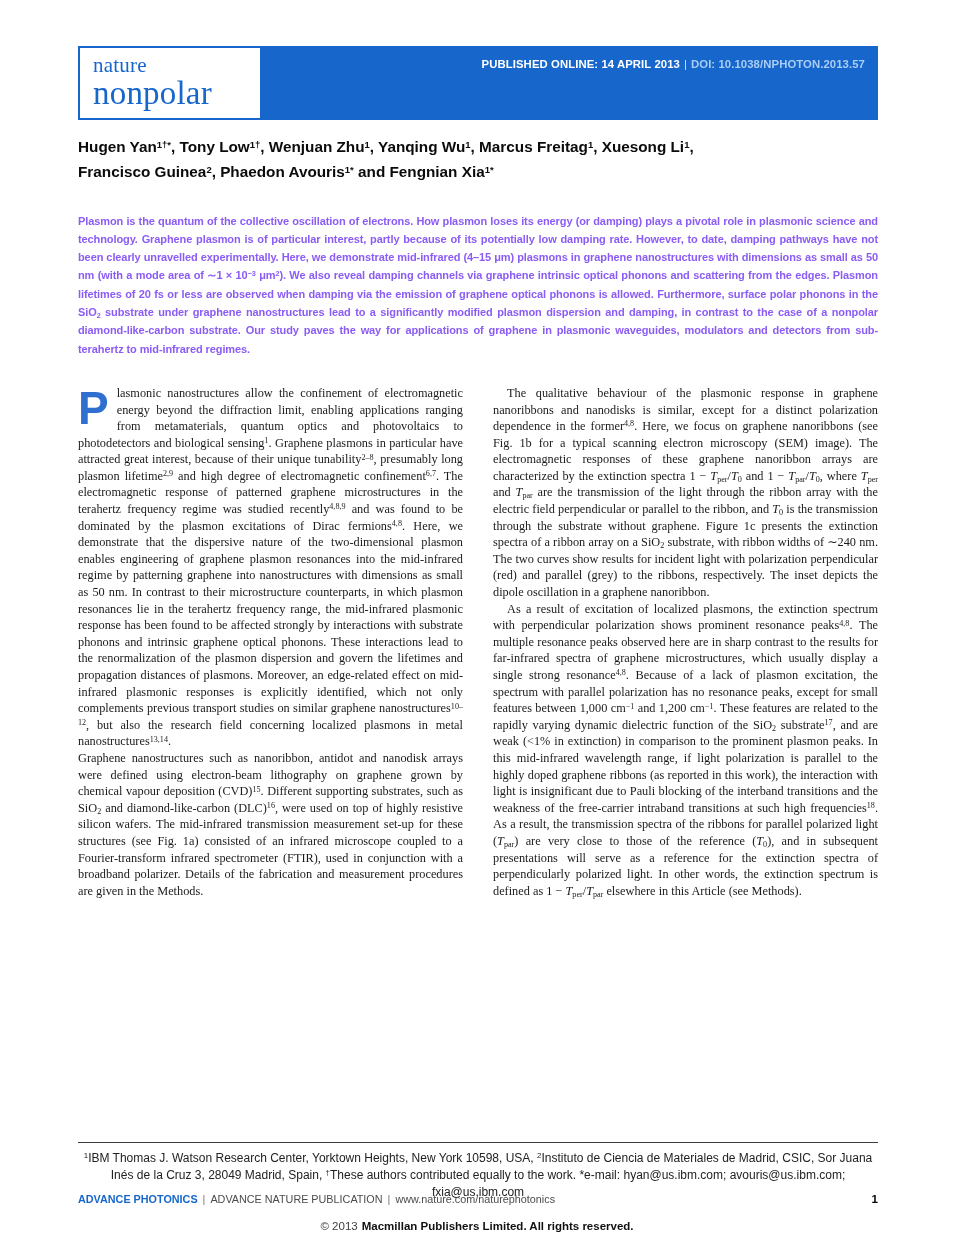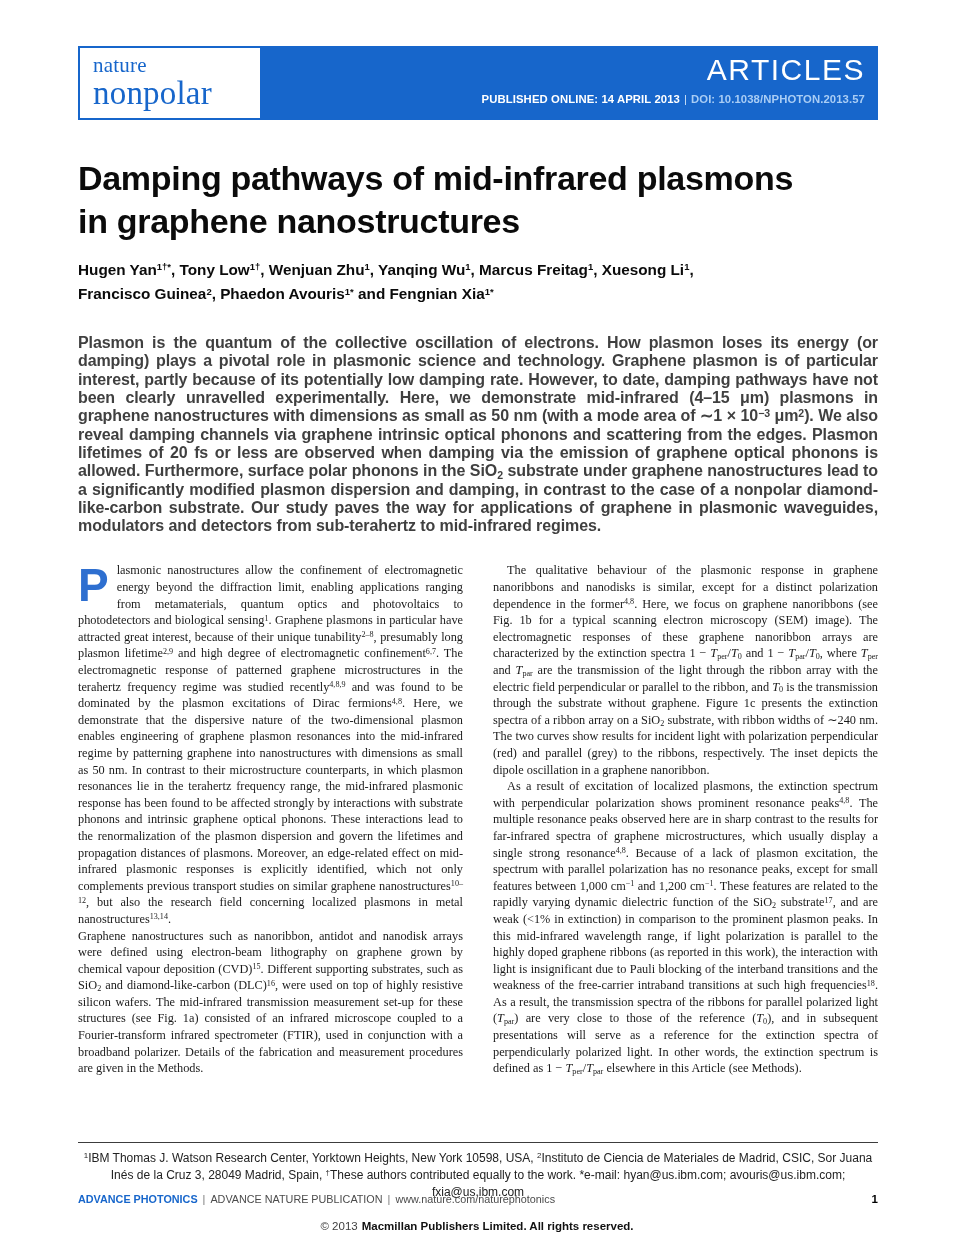--- a/index.html
+++ b/index.html
@@ -33,21 +33,21 @@
   
   .title {
     margin-top:37px; font-size:34px; font-weight:700; color:#0b0b0b;
     line-height:1.26; letter-spacing:-0.3px;
   }
   .authors { margin-top:15px; font-size:15.3px; font-weight:700; color:#0b0b0b; line-height:1.62; }
   .authors sup { font-size:62%; }
 
   
   .abstract {
-    margin-top:27px; font-size:16px; font-weight:700; color:#404040;
+    margin-top:27px; font-size:11px; font-weight:700; color:#8b5cf6;
     line-height:18.3px; text-align:justify; letter-spacing:-0.1px;
   }
 
   
   .columns { display:flex; gap:30px; margin-top:27px; }
   .col {
     width:385px; font-family:"Liberation Serif", serif; font-size:12.3px;
     line-height:16.6px; text-align:justify; color:#1a1a1a;
   }
   .para { margin:0; }
@@ -87,28 +87,26 @@
 
 <div class="page">
   <div class="content">
 
     <header class="banner">
       <div class="logo-box">
         <div class="logo-nature">nature</div>
         <div class="logo-photonics">nonpolar</div>
       </div>
       <div class="banner-right">
-        <div class="articles">ARTICLES</div>
         <div class="published">
           <span>PUBLISHED ONLINE: 14 APRIL 2013</span><span class="sep">|</span><span class="doi">DOI: 10.1038/NPHOTON.2013.57</span>
         </div>
       </div>
     </header>
 
-    <h1 class="title">Damping pathways of mid-infrared plasmons<br>in graphene nanostructures</h1>
 
     <div class="authors">Hugen Yan<sup>1†*</sup>, Tony Low<sup>1†</sup>, Wenjuan Zhu<sup>1</sup>, Yanqing Wu<sup>1</sup>, Marcus Freitag<sup>1</sup>, Xuesong Li<sup>1</sup>,<br>Francisco Guinea<sup>2</sup>, Phaedon Avouris<sup>1*</sup> and Fengnian Xia<sup>1*</sup></div>
 
     <div class="abstract">Plasmon is the quantum of the collective oscillation of electrons. How plasmon loses its energy (or damping) plays a pivotal role in plasmonic science and technology. Graphene plasmon is of particular interest, partly because of its potentially low damping rate. However, to date, damping pathways have not been clearly unravelled experimentally. Here, we demonstrate mid-infrared (4–15 μm) plasmons in graphene nanostructures with dimensions as small as 50 nm (with a mode area of ∼1 × 10<sup>−3</sup> μm<sup>2</sup>). We also reveal damping channels via graphene intrinsic optical phonons and scattering from the edges. Plasmon lifetimes of 20 fs or less are observed when damping via the emission of graphene optical phonons is allowed. Furthermore, surface polar phonons in the SiO<sub>2</sub> substrate under graphene nanostructures lead to a significantly modified plasmon dispersion and damping, in contrast to the case of a nonpolar diamond-like-carbon substrate. Our study paves the way for applications of graphene in plasmonic waveguides, modulators and detectors from sub-terahertz to mid-infrared regimes.</div>
 
     <div class="columns">
       <div class="col">
         <p class="para"><span class="dropcap">P</span><span>lasmonic nanostructures allow the confinement of electromagnetic energy beyond the diffraction limit, enabling applications ranging from metamaterials, quantum optics and photovoltaics to photodetectors and biological sensing<sup>1</sup>. Graphene plasmons in particular have attracted great interest, because of their unique tunability<sup>2–8</sup>, presumably long plasmon lifetime<sup>2,9</sup> and high degree of electromagnetic confinement<sup>6,7</sup>. The electromagnetic response of patterned graphene microstructures in the terahertz frequency regime was studied recently<sup>4,8,9</sup> and was found to be dominated by the plasmon excitations of Dirac fermions<sup>4,8</sup>. Here, we demonstrate that the dispersive nature of the two-dimensional plasmon enables engineering of graphene plasmon resonances into the mid-infrared regime by patterning graphene into nanostructures with dimensions as small as 50 nm. In contrast to their microstructure counterparts, in which plasmon resonances lie in the terahertz frequency range, the mid-infrared plasmonic response has been found to be affected strongly by interactions with substrate phonons and intrinsic graphene optical phonons. These interactions lead to the renormalization of the plasmon dispersion and govern the lifetimes and propagation distances of plasmons. Moreover, an edge-related effect on mid-infrared plasmonic responses is explicitly identified, which not only complements previous transport studies on similar graphene nanostructures<sup>10–12</sup>, but also the research field concerning localized plasmons in metal nanostructures<sup>13,14</sup>.</span></p>
         <p class="para">Graphene nanostructures such as nanoribbon, antidot and nanodisk arrays were defined using electron-beam lithography on graphene grown by chemical vapour deposition (CVD)<sup>15</sup>. Different supporting substrates, such as SiO<sub>2</sub> and diamond-like-carbon (DLC)<sup>16</sup>, were used on top of highly resistive silicon wafers. The mid-infrared transmission measurement set-up for these structures (see Fig. 1a) consisted of an infrared microscope coupled to a Fourier-transform infrared spectrometer (FTIR), used in conjunction with a broadband polarizer. Details of the fabrication and measurement procedures are given in the Methods.</p>
       </div>

